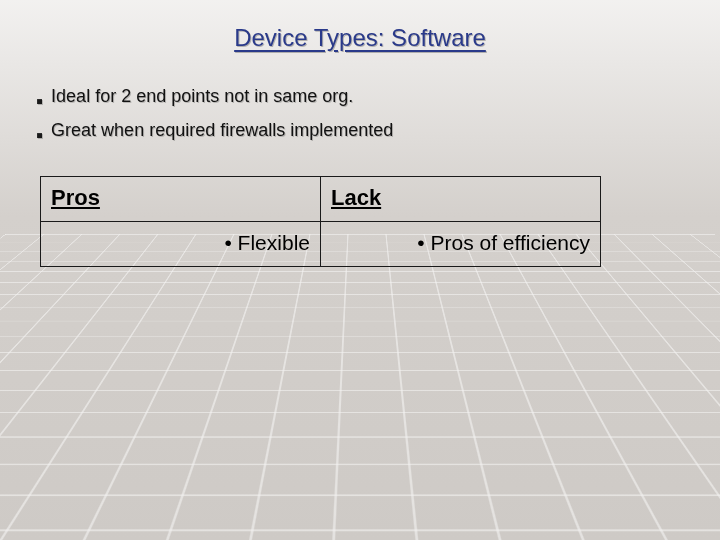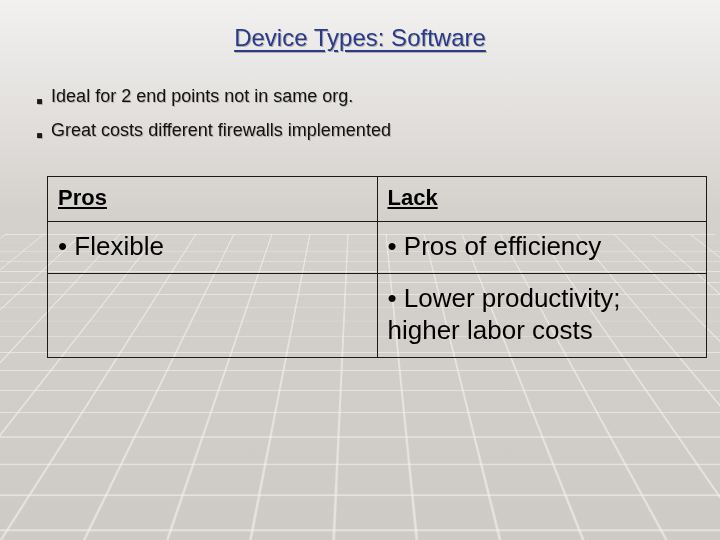--- a/index.html
+++ b/index.html
@@ -64,40 +64,41 @@
     margin-right: 8px;
     text-shadow: 1px 1px 0 rgba(0,0,0,0.2);
   }
   .bullet-text {
     font-size: 18px;
     color: #111;
     text-shadow: 1px 1px 0 rgba(0,0,0,0.2);
   }
   table.pc {
     border-collapse: collapse;
-    width: 660px;
-    margin-left: 17px;
+    width: 561px;
+    margin-left: 10px;
     padding-left: 38px;
   }
   table.pc td, table.pc th {
     border: 1px solid #1a1a1a;
     padding: 8px 10px 10px 10px;
     vertical-align: top;
   }
   table.pc th {
     font-weight: bold;
     font-size: 22px;
     text-align: left;
     text-decoration: underline;
     text-underline-offset: 2px;
     background: transparent;
   }
   table.pc td {
-    font-size: 26px;
+    font-size: 21px;
     line-height: 1.25;
+    text-align: right;
   }
   col.left { width: 50%; }
   col.right { width: 50%; }
 </style>
 </head>
 <body>
 
 <div class="bg"></div>
 <div class="grid"></div>
 
@@ -105,38 +106,34 @@
 
   <h1 class="title">Device Types: Software</h1>
 
   <div class="bullets">
     <div class="bullet-row">
       <span class="bullet-mark">▪</span>
       <span class="bullet-text">Ideal for 2 end points not in same org.</span>
     </div>
     <div class="bullet-row">
       <span class="bullet-mark">▪</span>
-      <span class="bullet-text">Great costs different firewalls implemented</span>
+      <span class="bullet-text">Great when required firewalls implemented</span>
     </div>
   </div>
 
   <table class="pc">
     <colgroup>
         <col class="left">
         <col class="right">
       </colgroup>
     <tbody>
         <tr>
       <th>Pros</th>
       <th>Lack</th>
     </tr>
     <tr>
       <td>• Flexible</td>
       <td>• Pros of efficiency</td>
     </tr>
-    <tr>
-      <td></td>
-      <td>• Lower productivity; higher labor costs</td>
-    </tr>
   </tbody>
     </table>
 
 </div>
 
 </body></html>

